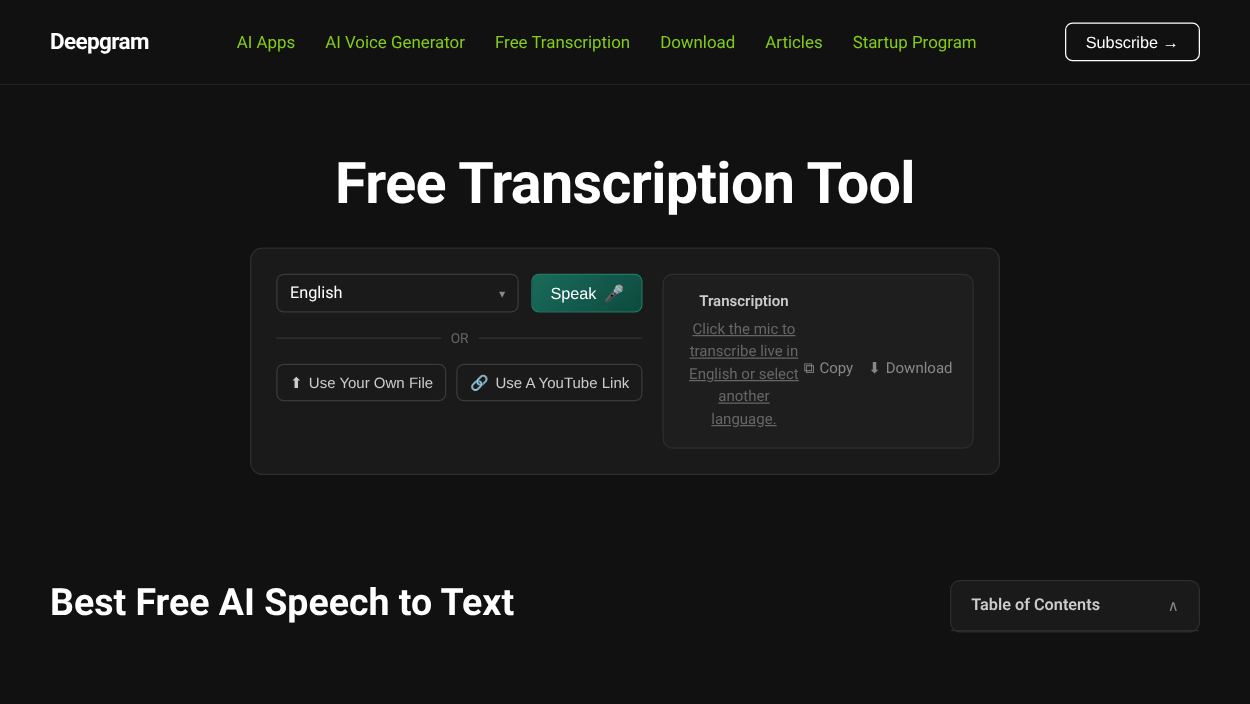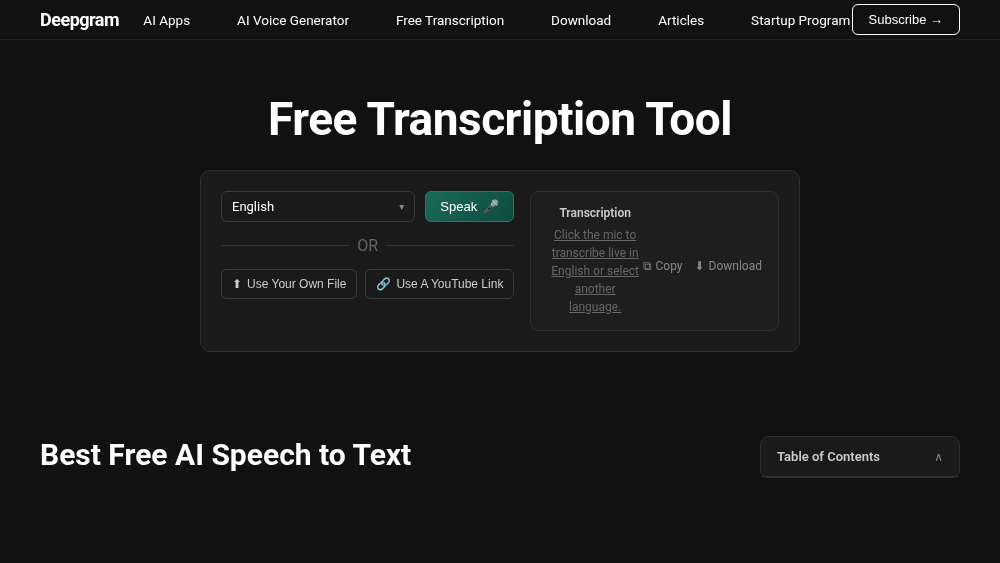--- a/index.html
+++ b/index.html
@@ -16,44 +16,43 @@
       min-height: 563px;
       overflow-x: hidden;
     }
 
     
     nav {
       display: flex;
       align-items: center;
       justify-content: space-between;
       padding: 0 40px;
-      height: 40px;
+      height: 68px;
       background-color: #111111;
       border-bottom: 1px solid #222222;
     }
 
     .nav-logo {
       font-size: 18px;
       font-weight: 700;
       color: #ffffff;
       letter-spacing: -0.5px;
     }
 
     .nav-links {
       display: flex;
       align-items: center;
       gap: 24px;
     }
 
     .nav-link {
-      color: #ffffff;
+      color: #84cc16;
       text-decoration: none;
       font-size: 13.5px;
       cursor: pointer;
-      margin-left: 23px;
     }
 
     .subscribe-btn {
       background-color: transparent;
       color: #ffffff;
       border: 1.5px solid #ffffff;
       padding: 7px 16px;
       border-radius: 6px;
       font-size: 13px;
       cursor: pointer;
@@ -157,21 +156,21 @@
 
     .mic-icon {
       font-size: 13px;
     }
 
     .or-divider {
       display: flex;
       align-items: center;
       gap: 8px;
       color: #666666;
-      font-size: 16px;
+      font-size: 11px;
     }
 
     .or-line {
       flex: 1;
       height: 1px;
       background-color: #333333;
     }
 
     .file-buttons {
       display: flex;

